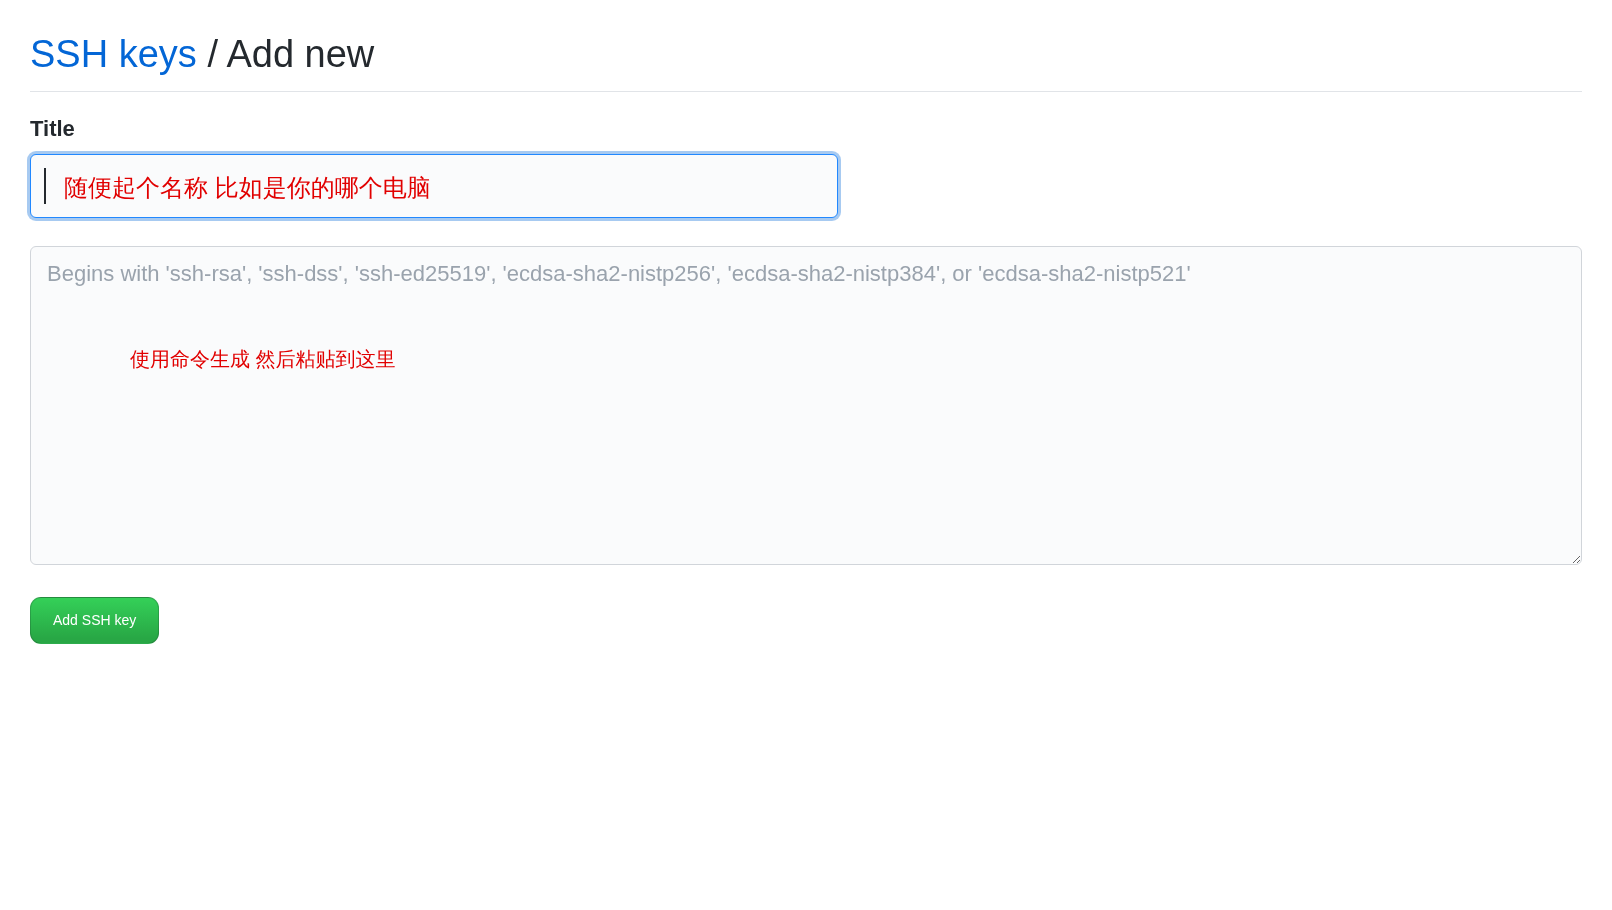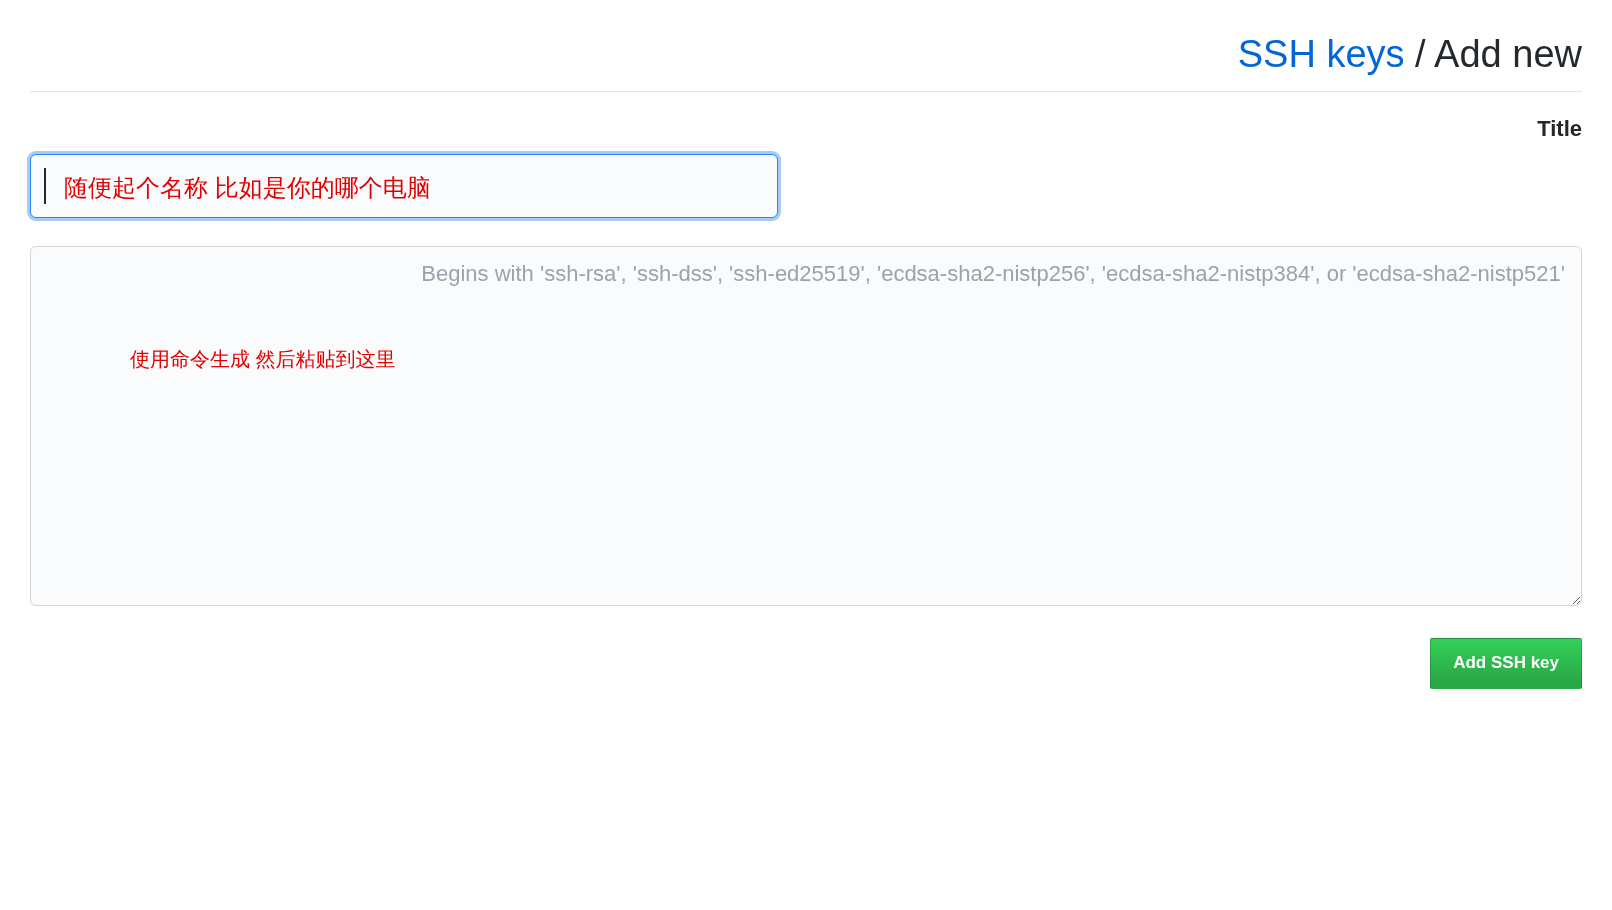--- a/index.html
+++ b/index.html
@@ -1,19 +1,18 @@
 <!DOCTYPE html>
 <html><head>
   <meta charset="utf-8">
   <style>
     * {
       box-sizing: border-box;
       margin: 0;
       padding: 0;
-      text-align: right;
     }
     body {
       font-family: -apple-system, BlinkMacSystemFont, "Segoe UI", Helvetica, Arial, sans-serif;
       background: #ffffff;
       color: #24292e;
       padding: 30px;
     }
     .page-header {
       padding-bottom: 12px;
       border-bottom: 1px solid #e1e4e8;
@@ -38,21 +37,21 @@
     }
     .form-label {
       display: block;
       font-size: 22px;
       font-weight: 600;
       color: #24292e;
       margin-bottom: 12px;
     }
     .title-wrapper {
       position: relative;
-      width: 748px;
+      width: 808px;
       max-width: 100%;
     }
     .title-input {
       width: 100%;
       height: 64px;
       background: #fafbfc;
       border: 1px solid #d1d5da;
       border-color: #2188ff;
       border-radius: 6px;
       box-shadow: 0 0 0 3px rgba(3,102,214,0.35);
@@ -82,21 +81,21 @@
       pointer-events: none;
       white-space: nowrap;
       font-weight: 400;
     }
     .key-wrapper {
       position: relative;
       width: 100%;
     }
     .key-textarea {
       width: 100%;
-      height: 360px;
+      height: 319px;
       background: #fafbfc;
       border: 1px solid #d1d5da;
       border-radius: 6px;
       padding: 14px 16px;
       font-size: 22px;
       color: #24292e;
       font-family: inherit;
       resize: vertical;
       outline: none;
     }
@@ -109,26 +108,26 @@
       top: 100px;
       font-size: 20px;
       color: #e10000;
       pointer-events: none;
       white-space: nowrap;
       font-weight: 400;
     }
     .btn-primary {
       display: inline-block;
       padding: 14px 22px;
-      font-size: 17px;
-      font-weight: 700;
+      font-size: 14px;
+      font-weight: 400;
       color: #ffffff;
       background: linear-gradient(-180deg, #34d058 0%, #28a745 90%);
       border: 1px solid rgba(27,31,35,0.2);
-      border-radius: 2px;
+      border-radius: 11px;
       cursor: pointer;
       line-height: 1.2;
     }
   </style>
 </head>
 <body>
 
 
 
 <div class="page-header">

